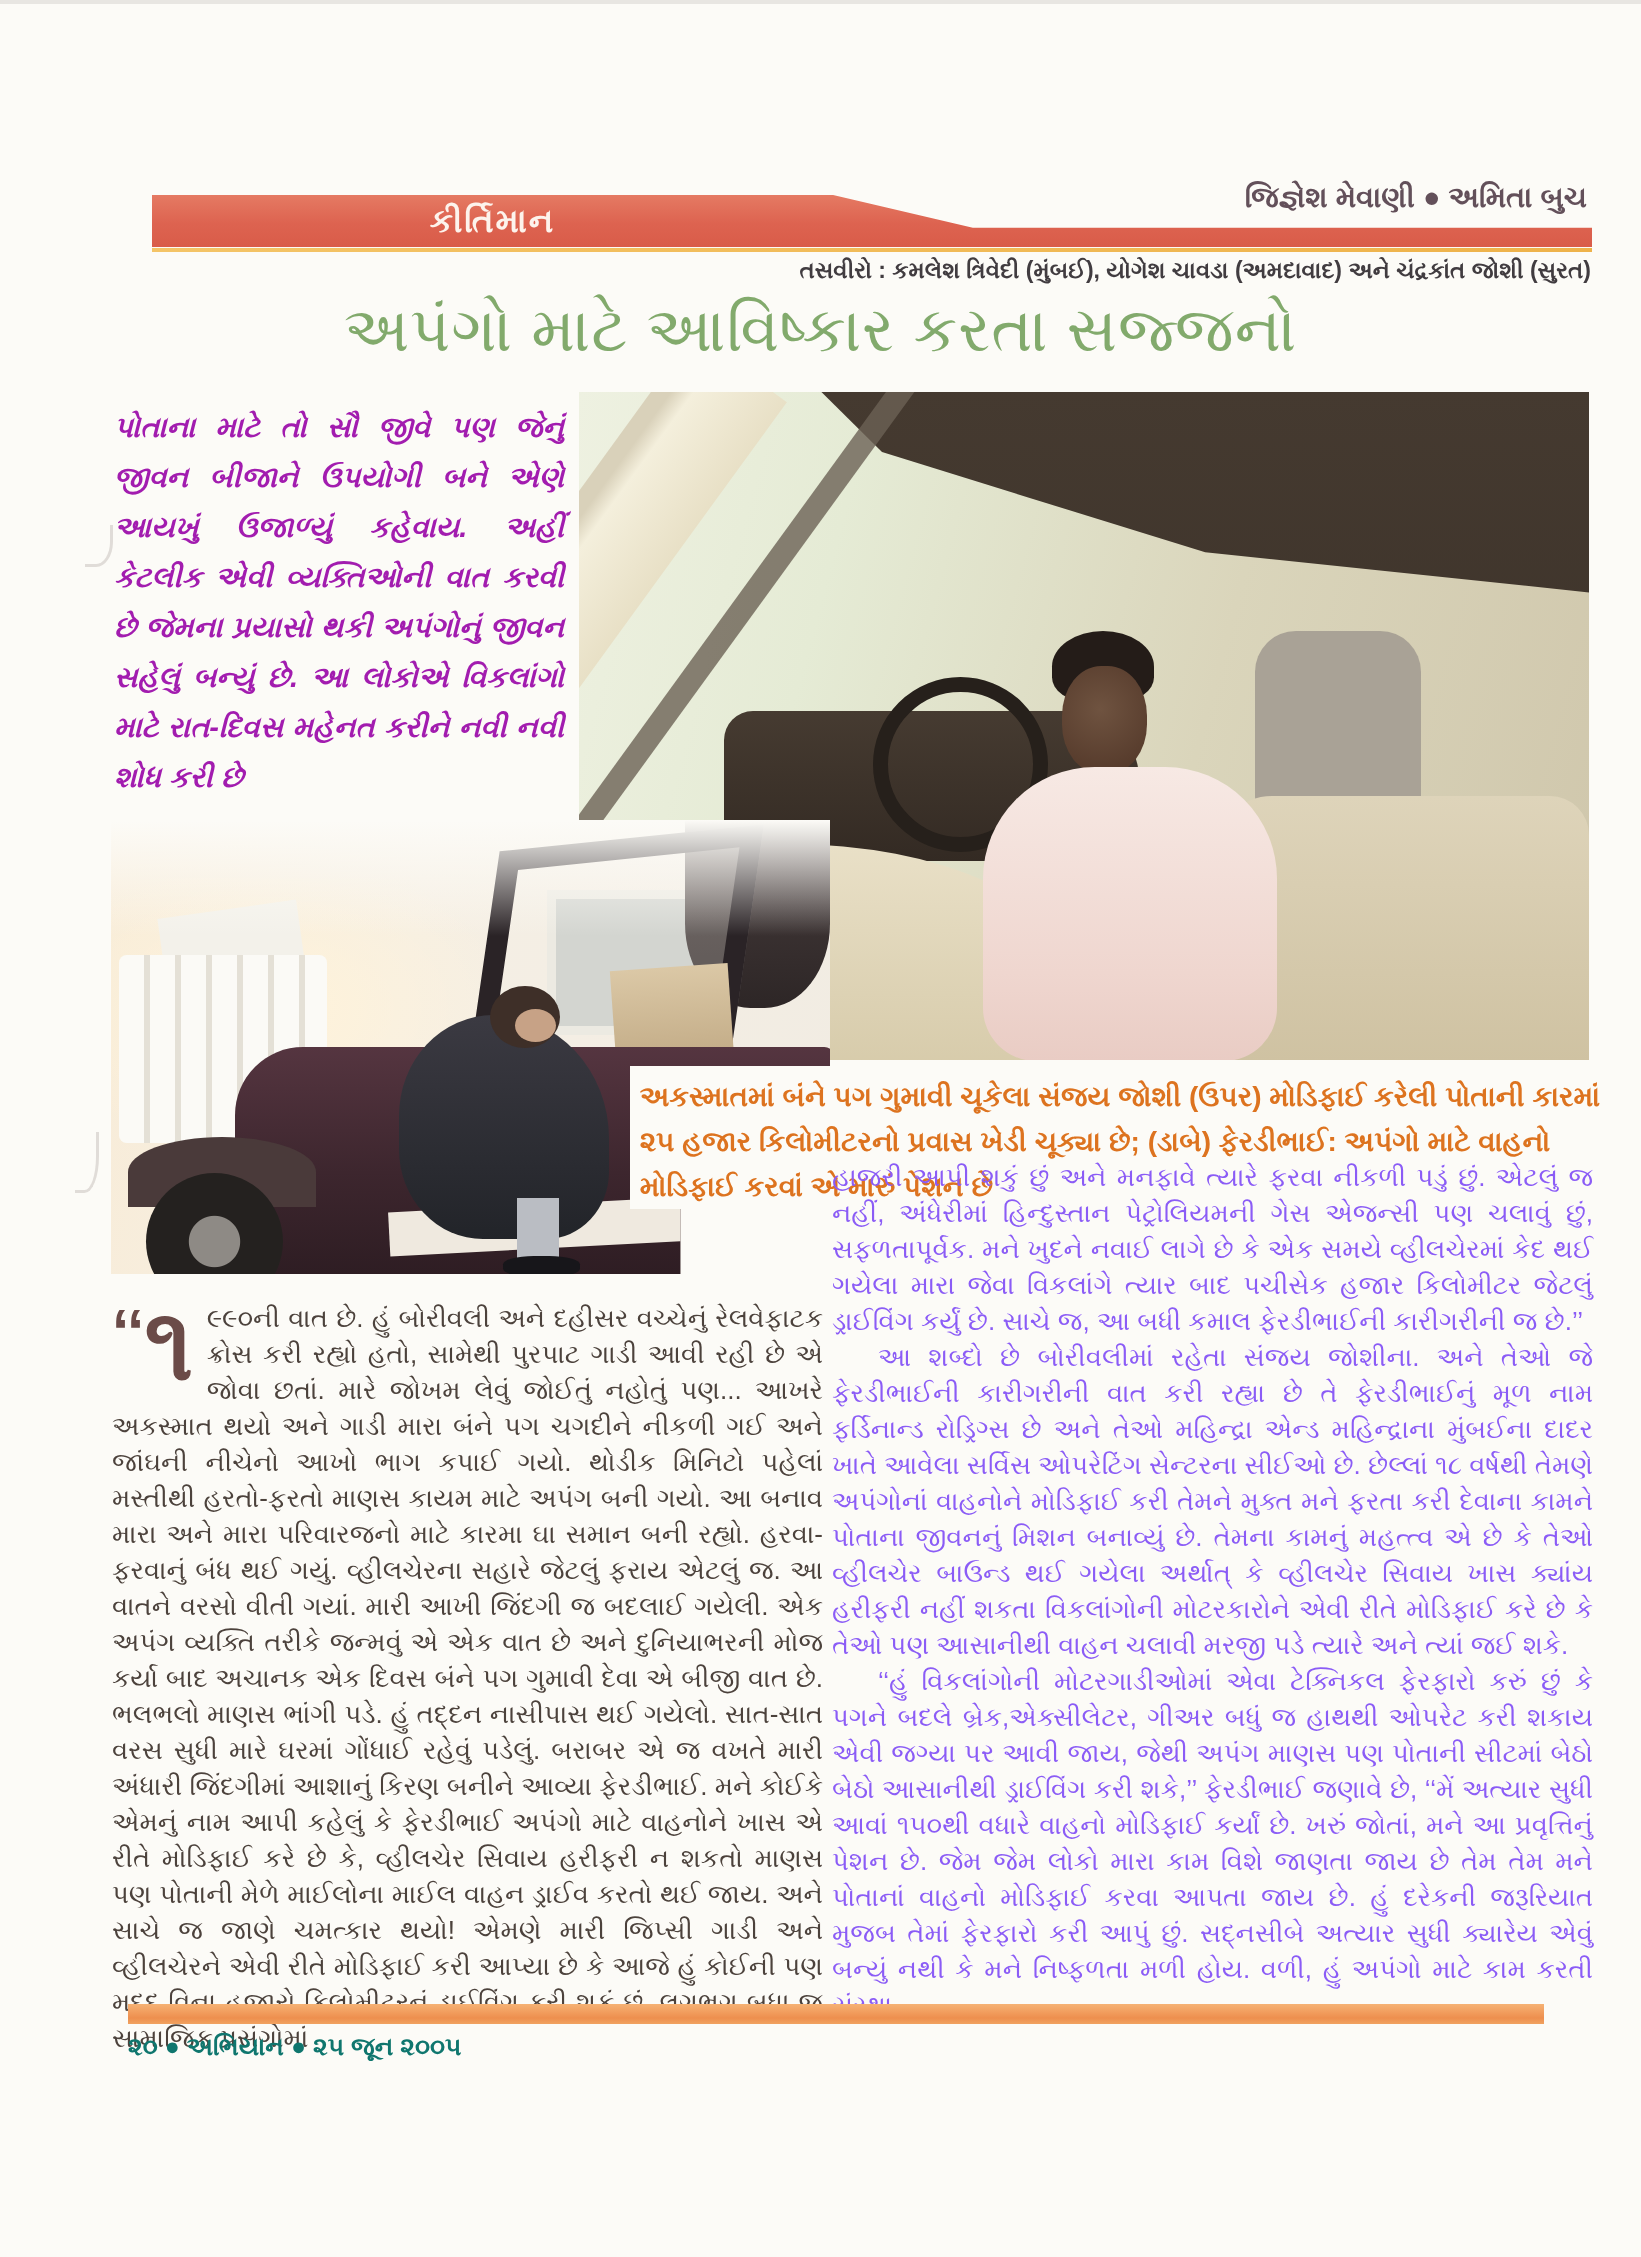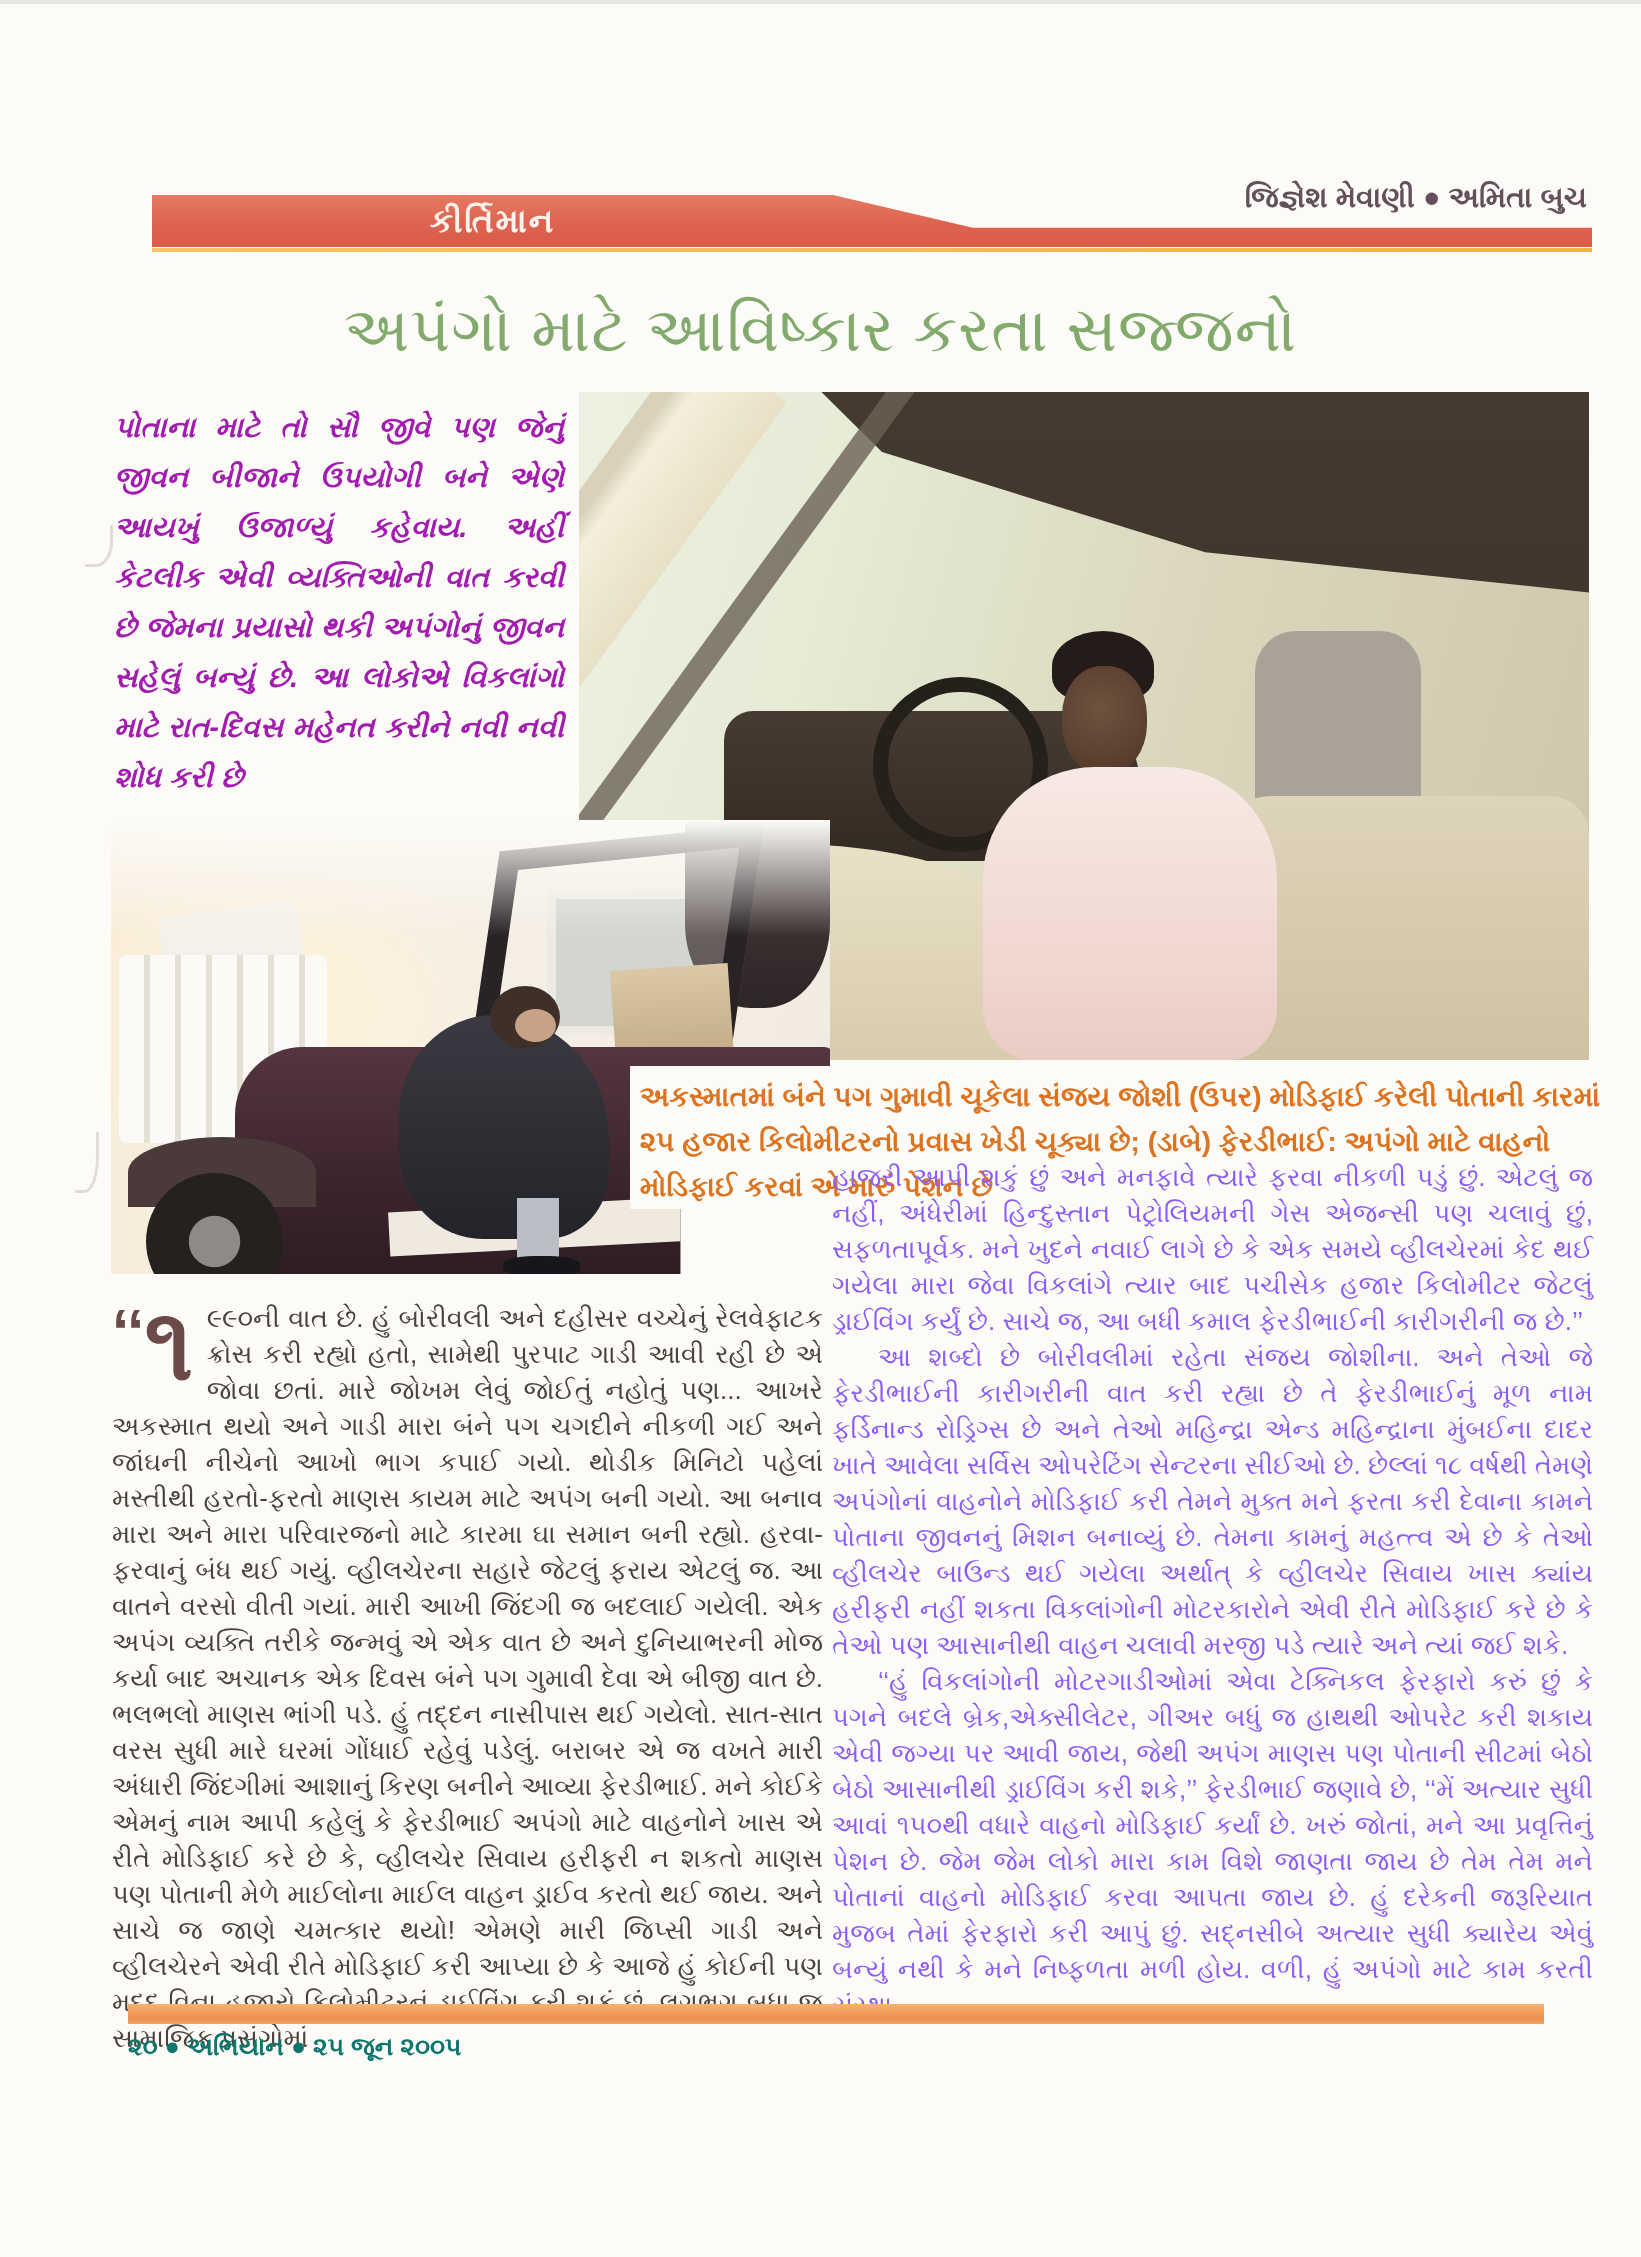--- a/index.html
+++ b/index.html
@@ -101,20 +101,21 @@
 </head>
 <body>
 
 <div id="page">
 
   <div class="banner">
     <div class="banner-label">કીર્તિમાન</div>
   </div>
   <div class="banner-underline"></div>
   <div class="byline">જિજ્ઞેશ મેવાણી ● અમિતા બુચ</div>
+  <div class="credit">તસવીરો : કમલેશ ત્રિવેદી (મુંબઈ), યોગેશ ચાવડા (અમદાવાદ) અને ચંદ્રકાંત જોશી (સુરત)</div>
   <h1 class="headline">અપંગો માટે આવિષ્કાર કરતા સજ્જનો</h1>
 
   <p class="intro">પોતાના માટે તો સૌ જીવે પણ જેનું જીવન બીજાને ઉપયોગી બને એણે આયખું ઉજાળ્યું કહેવાય. અહીં કેટલીક એવી વ્યક્તિઓની વાત કરવી છે જેમના પ્રયાસો થકી અપંગોનું જીવન સહેલું બન્યું છે. આ લોકોએ વિકલાંગો માટે રાત-દિવસ મહેનત કરીને નવી નવી શોધ કરી છે</p>
 
   <div class="photo-car">
     <div class="layer cp-roof"></div>
     <div class="layer cp-winline"></div>
     <div class="layer cp-apillar"></div>
     <div class="layer cp-dash"></div>
     <div class="layer cp-steering"></div>

